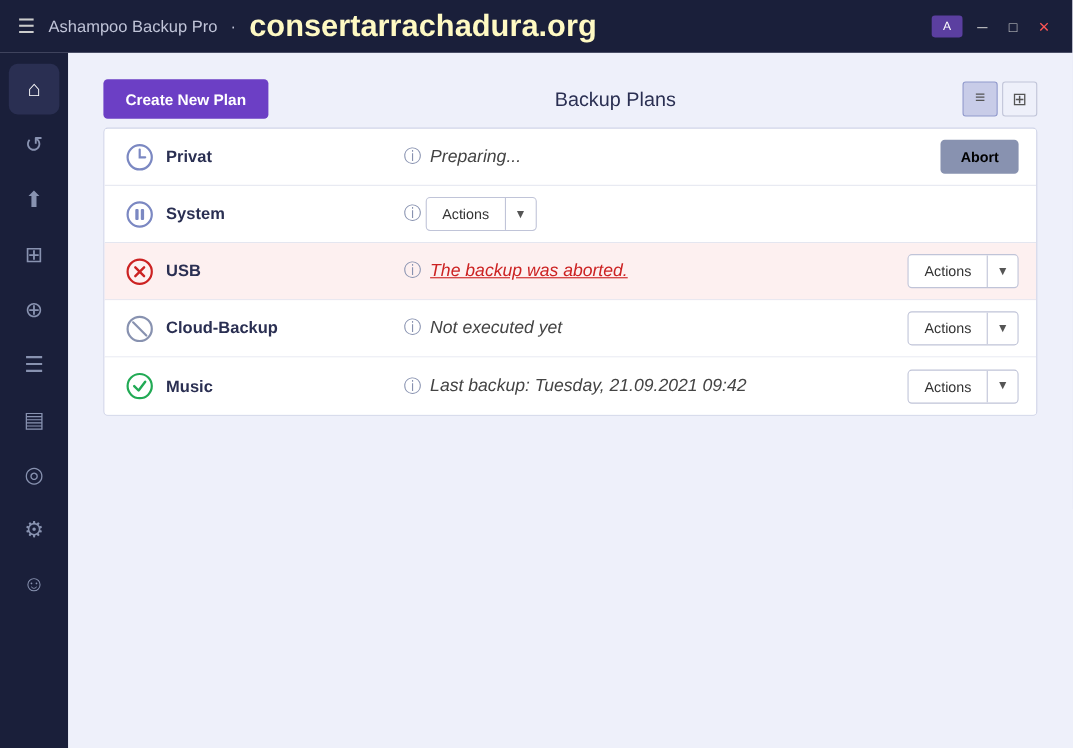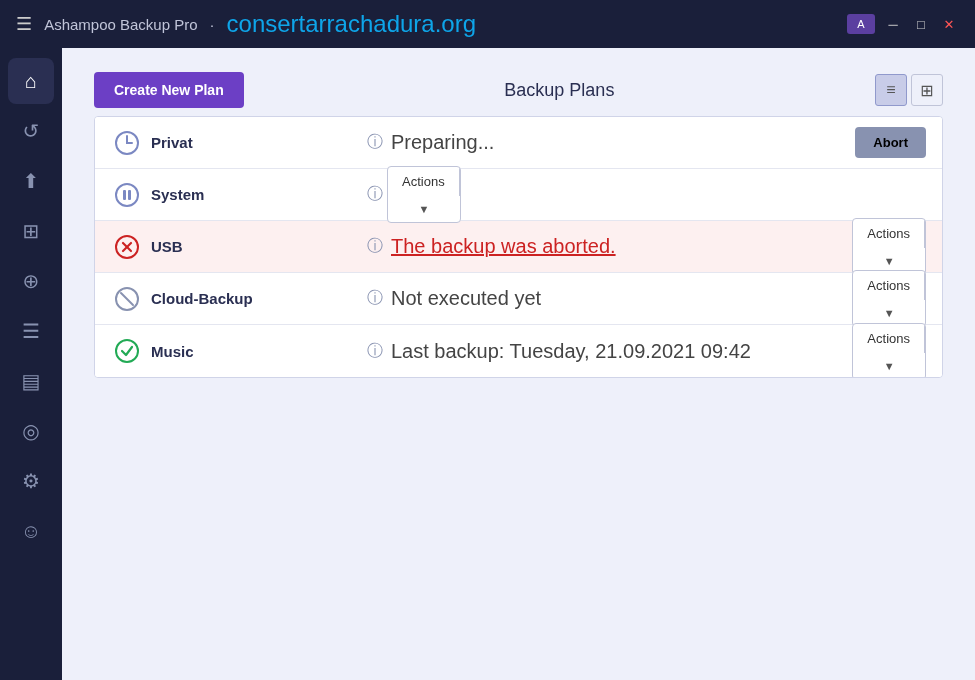--- a/index.html
+++ b/index.html
@@ -11,21 +11,21 @@
       background: #1a1f3a;
       display: flex;
       align-items: center;
       justify-content: space-between;
       padding: 0 16px;
       flex-shrink: 0;
     }
     .title-bar-left { display: flex; align-items: center; gap: 12px; }
     .title-bar-menu { color: #ccc; font-size: 18px; cursor: pointer; }
     .title-bar-title { color: #c0c4d8; font-size: 15px; }
-    .title-bar-brand { color: #0ea5e9; font-size: 24px; font-weight: normal; }
+    .title-bar-brand { color: #fef9c3; font-size: 28px; font-weight: bold; }
     .title-bar-controls { display: flex; align-items: center; gap: 8px; }
     .title-bar-icon-box {
       width: 28px; height: 20px; background: #5b3fa0; border-radius: 3px;
       display: flex; align-items: center; justify-content: center;
     }
     .win-btn {
       width: 20px; height: 20px; background: transparent; border: none;
       color: #ccc; cursor: pointer; font-size: 13px; display: flex; align-items: center; justify-content: center;
     }
     .win-btn.close { color: #ff5555; }
@@ -137,23 +137,24 @@
     }
     .plan-info-icon {
       flex: 0 0 24px;
       display: flex; align-items: center; justify-content: center;
       color: #8892b0;
       font-size: 16px;
       cursor: pointer;
     }
     .plan-status {
       flex: 1;
-      font-size: 20px;
+      font-size: 16px;
       color: #444;
       padding-left: 4px;
+      font-style: italic;
     }
     .plan-status.error-text { color: #cc2222; text-decoration: underline; cursor: pointer; }
 
     .abort-btn {
       background: #8892b0;
       color: #000000;
       border: none;
       border-radius: 4px;
       padding: 8px 18px;
       font-size: 13px;
@@ -162,21 +163,20 @@
     }
 
     .actions-btn {
       display: flex;
       align-items: center;
       border: 1px solid #c0c4d8;
       border-radius: 4px;
       overflow: hidden;
       background: #fff;
       cursor: pointer;
-      flex-direction: column;
     }
     .actions-label {
       padding: 7px 14px;
       font-size: 13px;
       color: #333;
       border-right: 1px solid #c0c4d8;
     }
     .actions-chevron {
       padding: 7px 8px;
       font-size: 11px;

